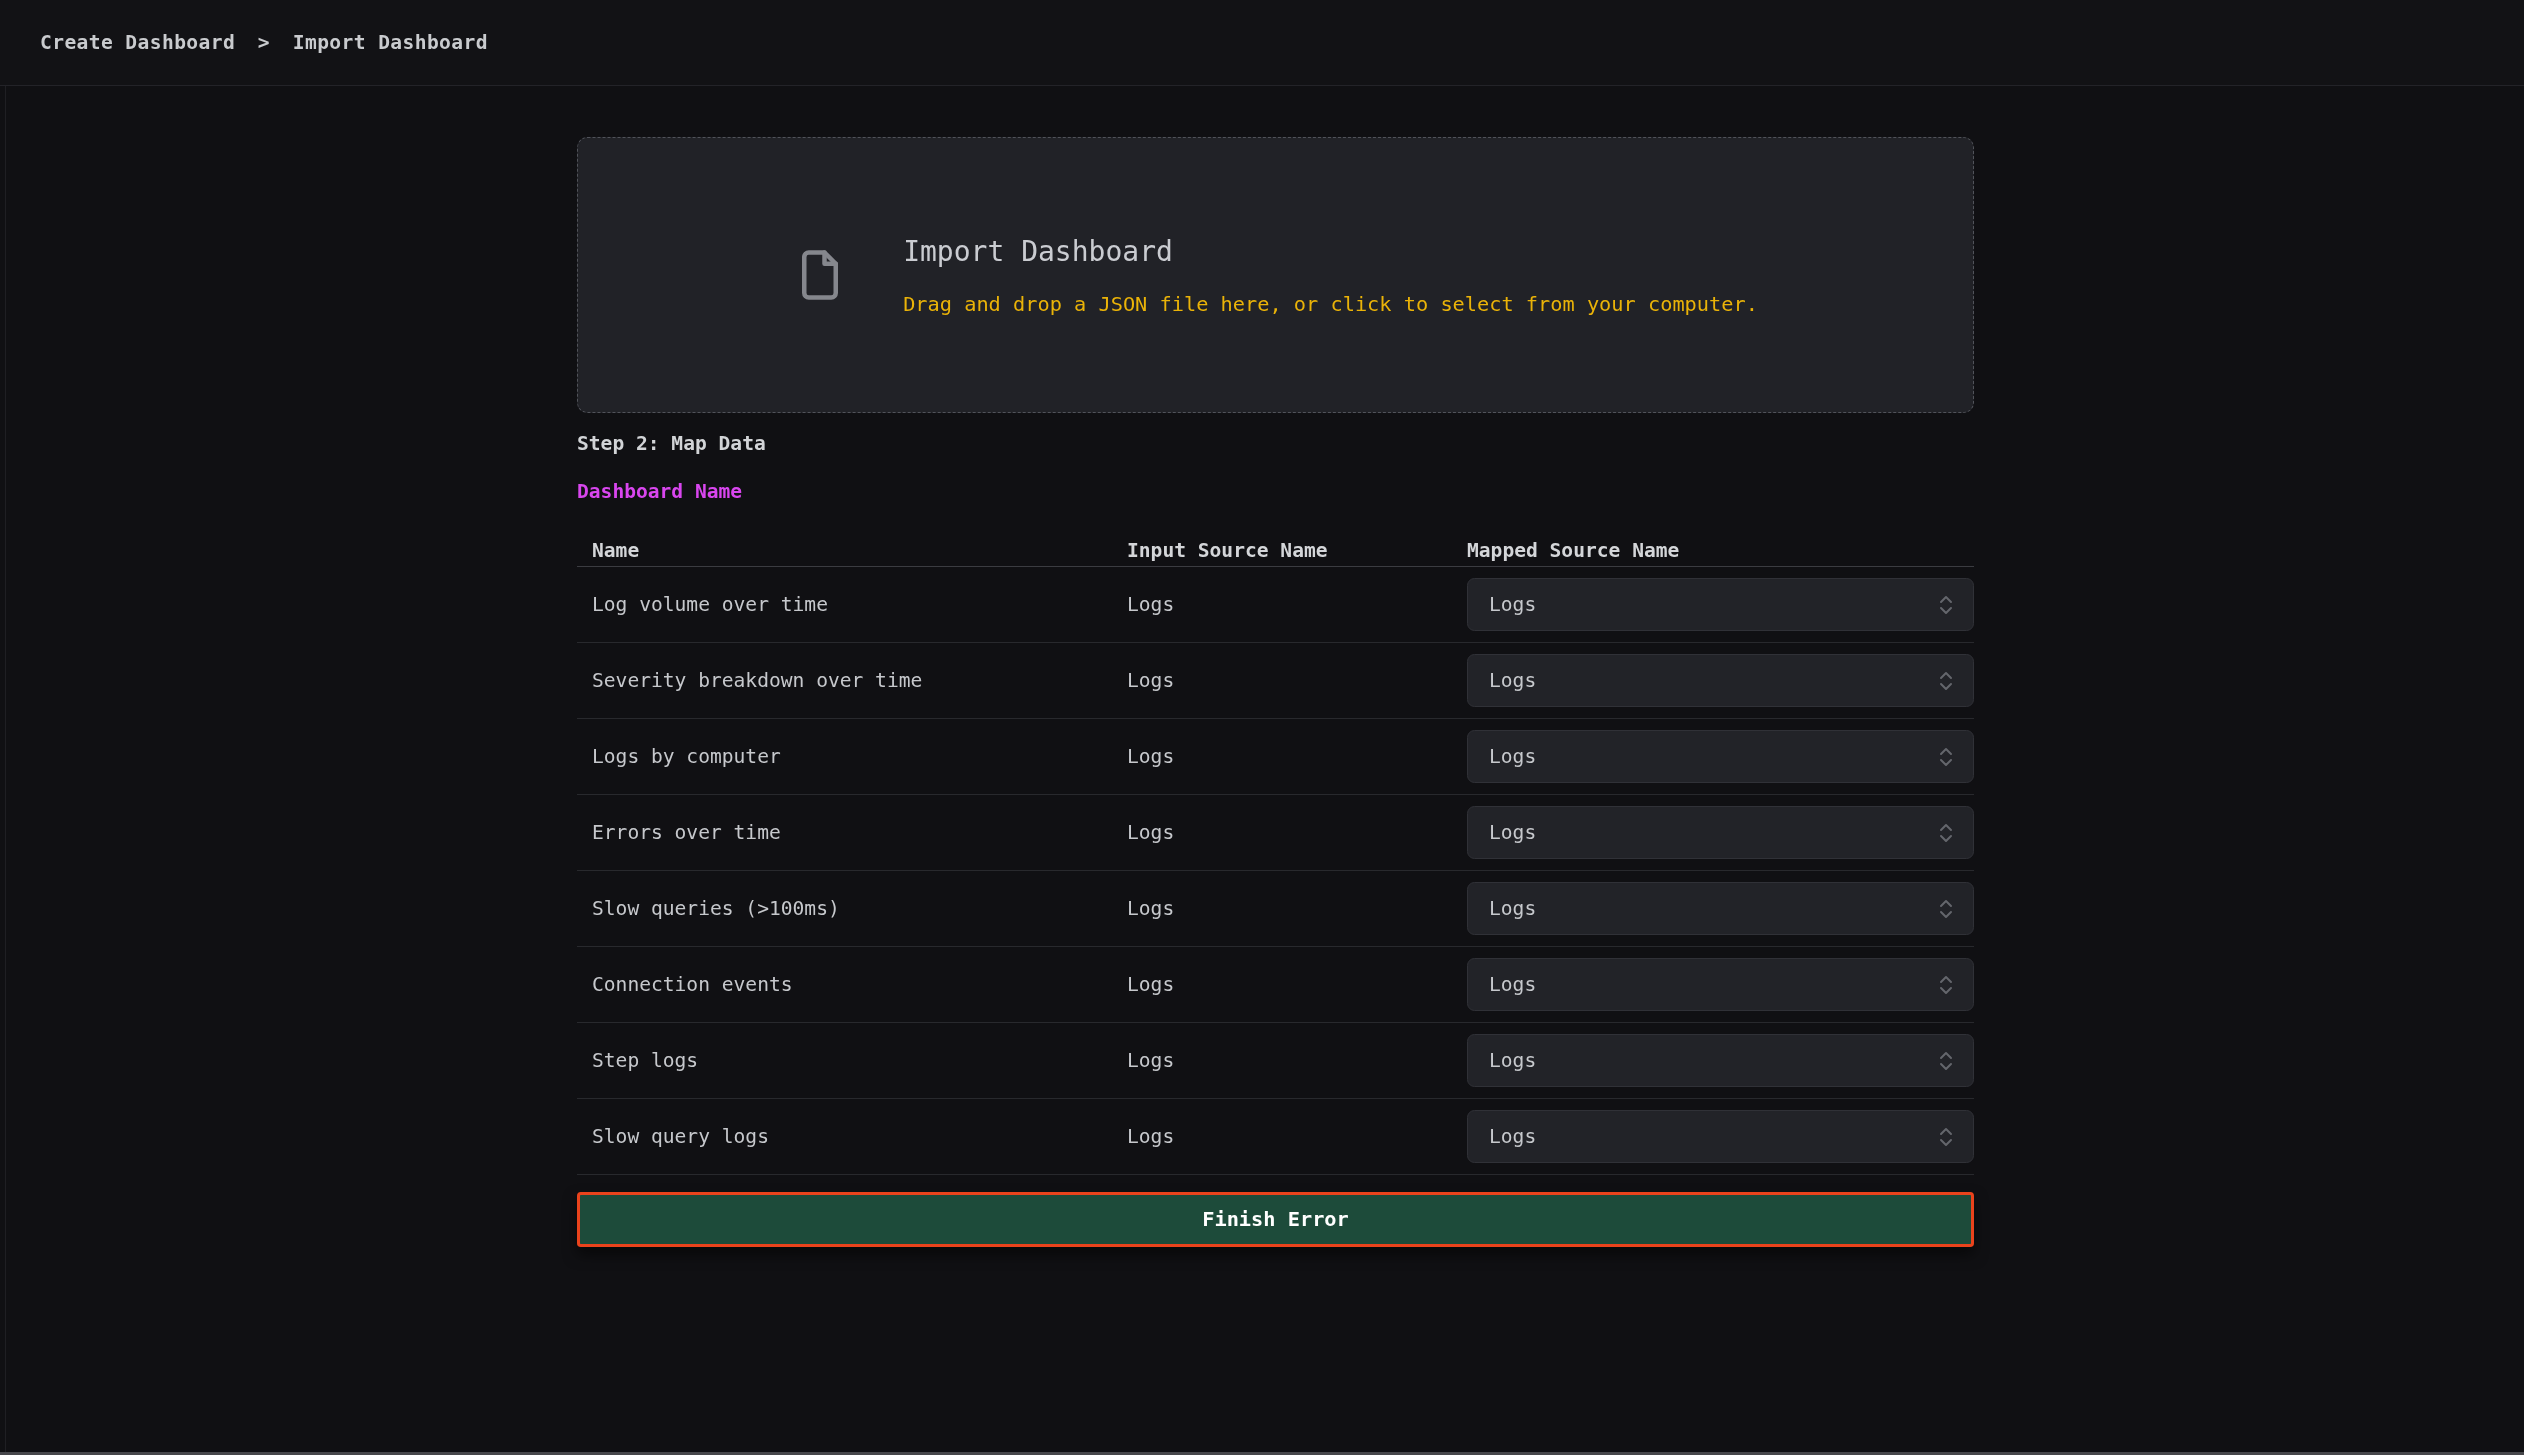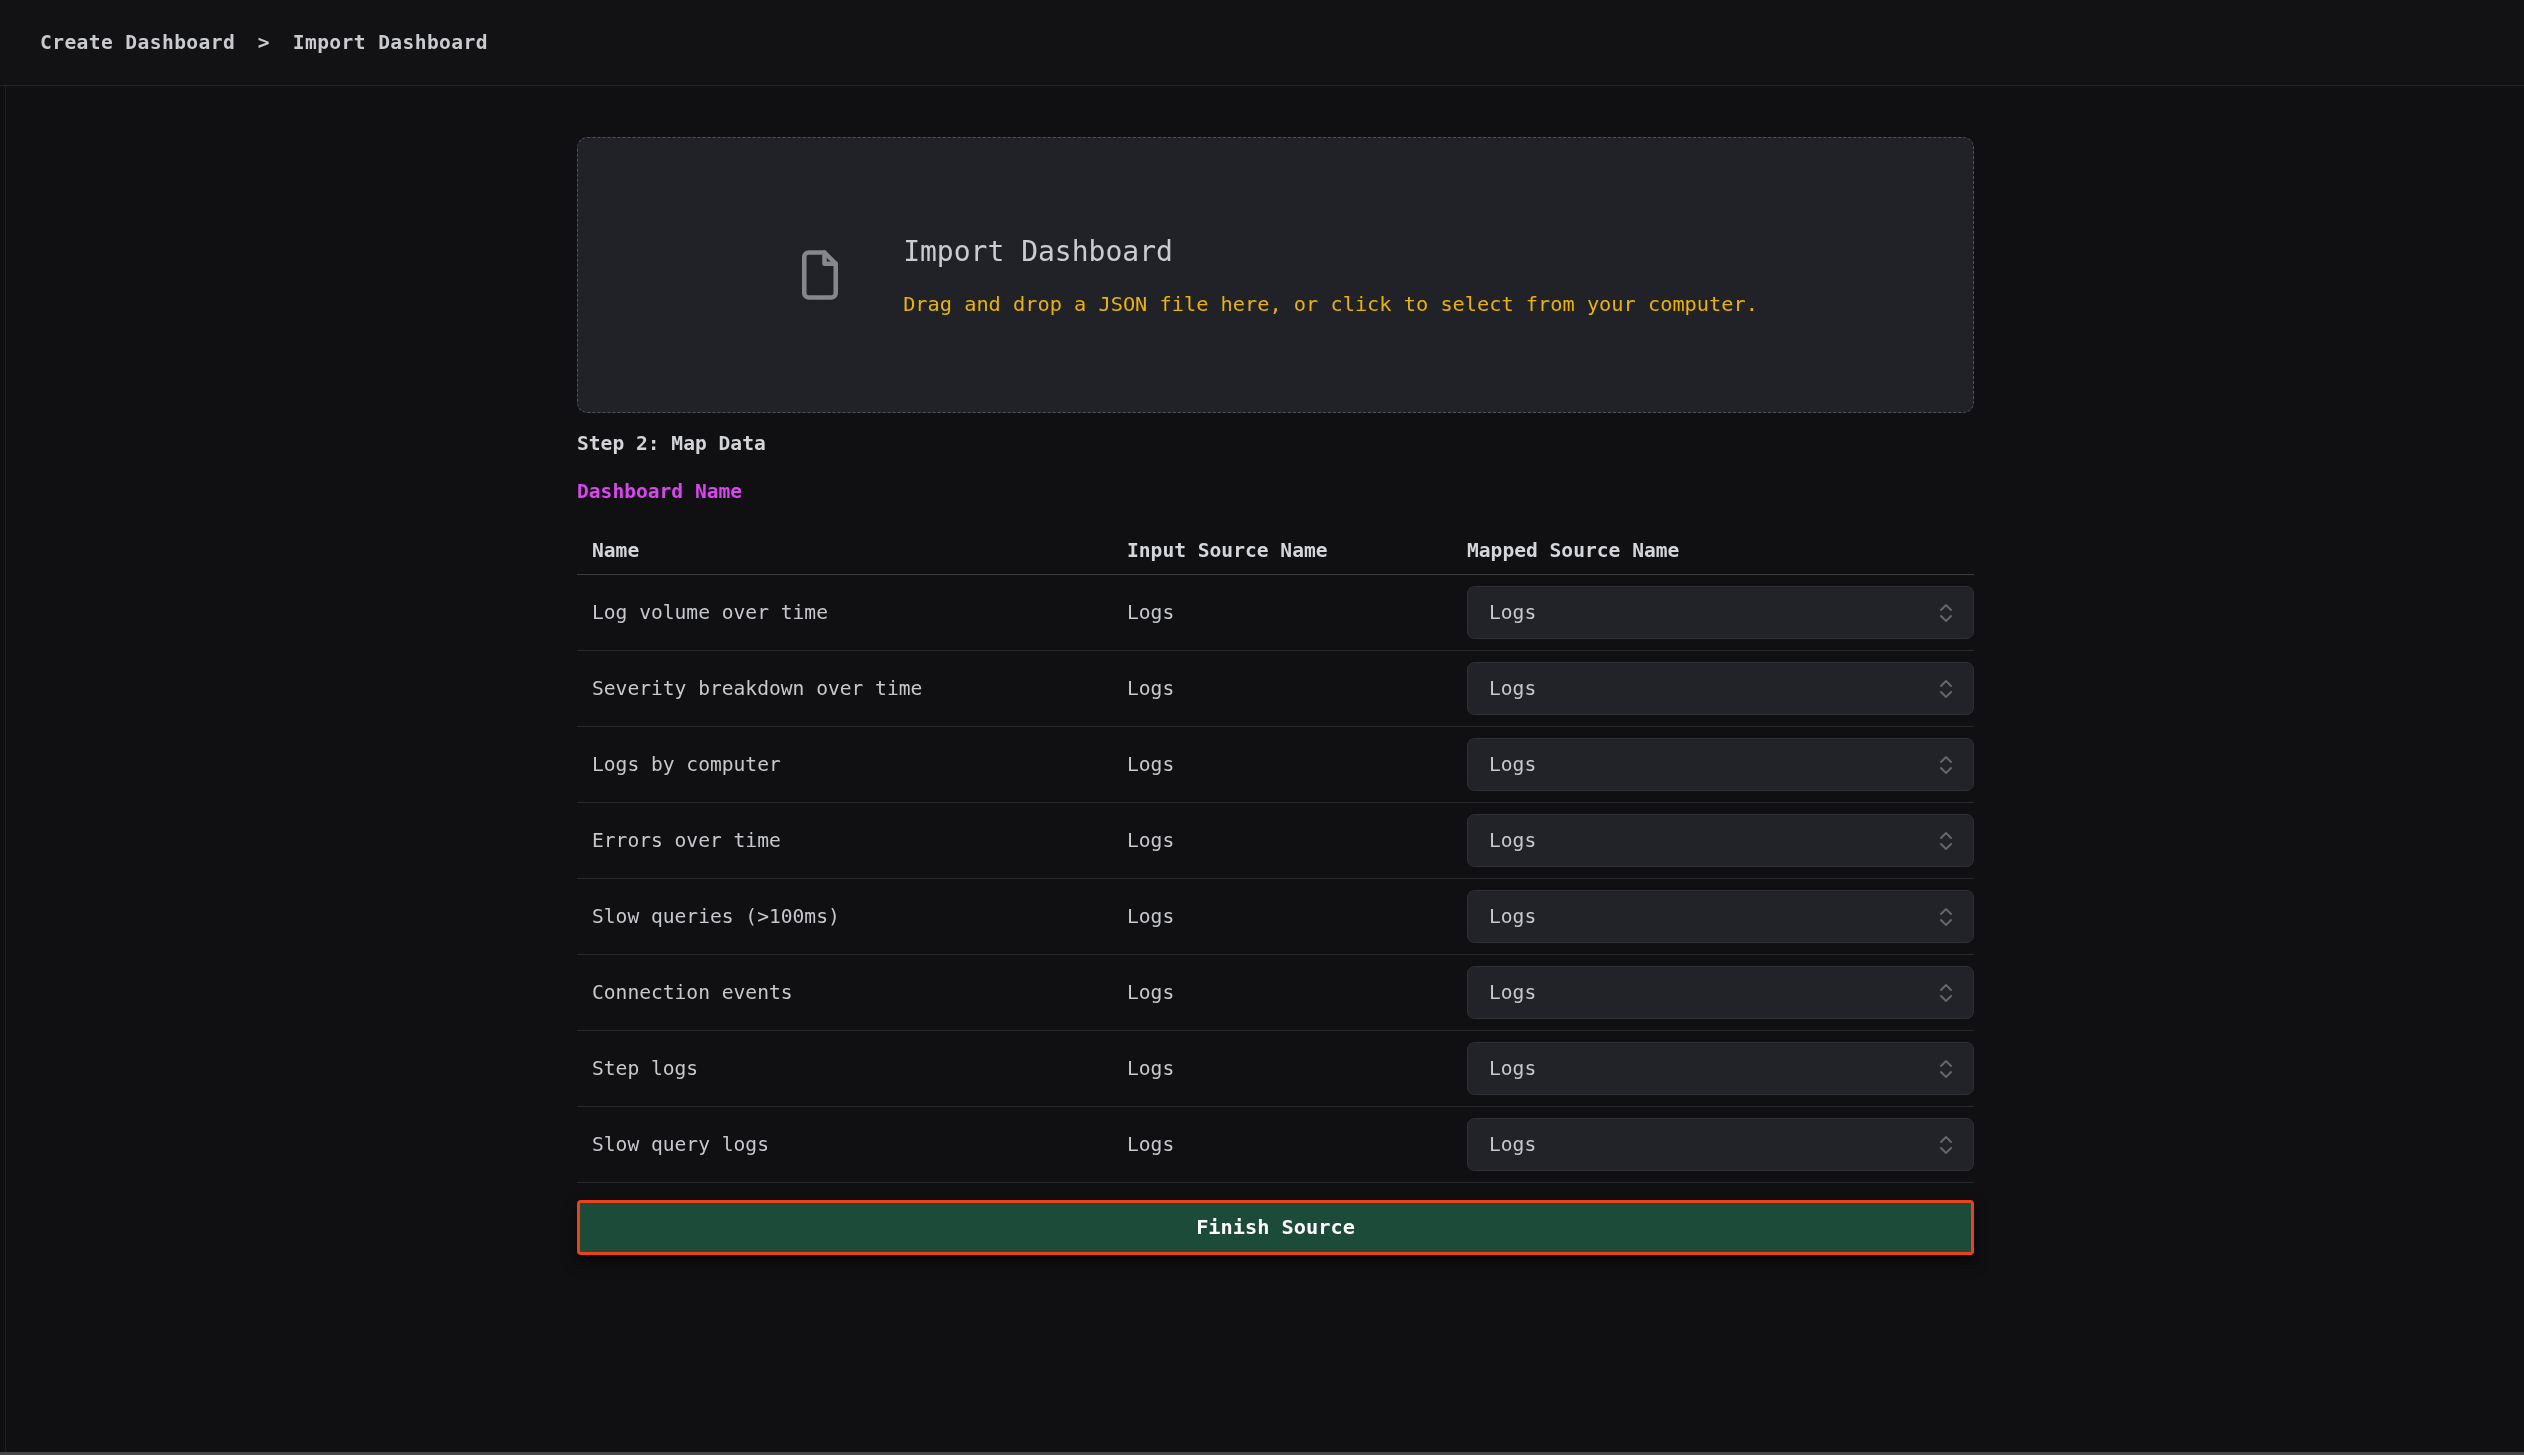--- a/index.html
+++ b/index.html
@@ -63,21 +63,21 @@
     padding: 0 22.6px;
     font-family: inherit;
     font-size: 19.6px;
     color: #c7c9cd;
     outline: none;
   }
   
   .thead {
     display: grid;
     grid-template-columns: 550px 340px 1fr;
-    padding: 35px 0 12px 0;
+    padding: 35px 0 4px 0;
     border-bottom: 1.5px solid #3b3c41;
     font-size: 19.6px;
     font-weight: 700;
     color: #d4d6d9;
   }
   .trow {
     display: grid;
     grid-template-columns: 550px 340px 1fr;
     align-items: center;
     height: 76px;
@@ -245,18 +245,18 @@
     <div>Logs</div>
     <div class="select">
       <span>Logs</span>
       <svg class="chevrons" width="24" height="24" viewBox="0 0 24 24" fill="none" stroke="#64666c" stroke-width="2" stroke-linecap="round" stroke-linejoin="round">
         <path d="M7 9l5-5 5 5"></path>
           <path d="M7 15l5 5 5-5"></path>
       </svg>
     </div>
   </div>
 
-  <button class="finish-btn">Finish Source</button>
+  <button class="finish-btn">Finish Error</button>
 
 </div>
 
 <div class="bottom-bar"></div>
 
 
 </body></html>

